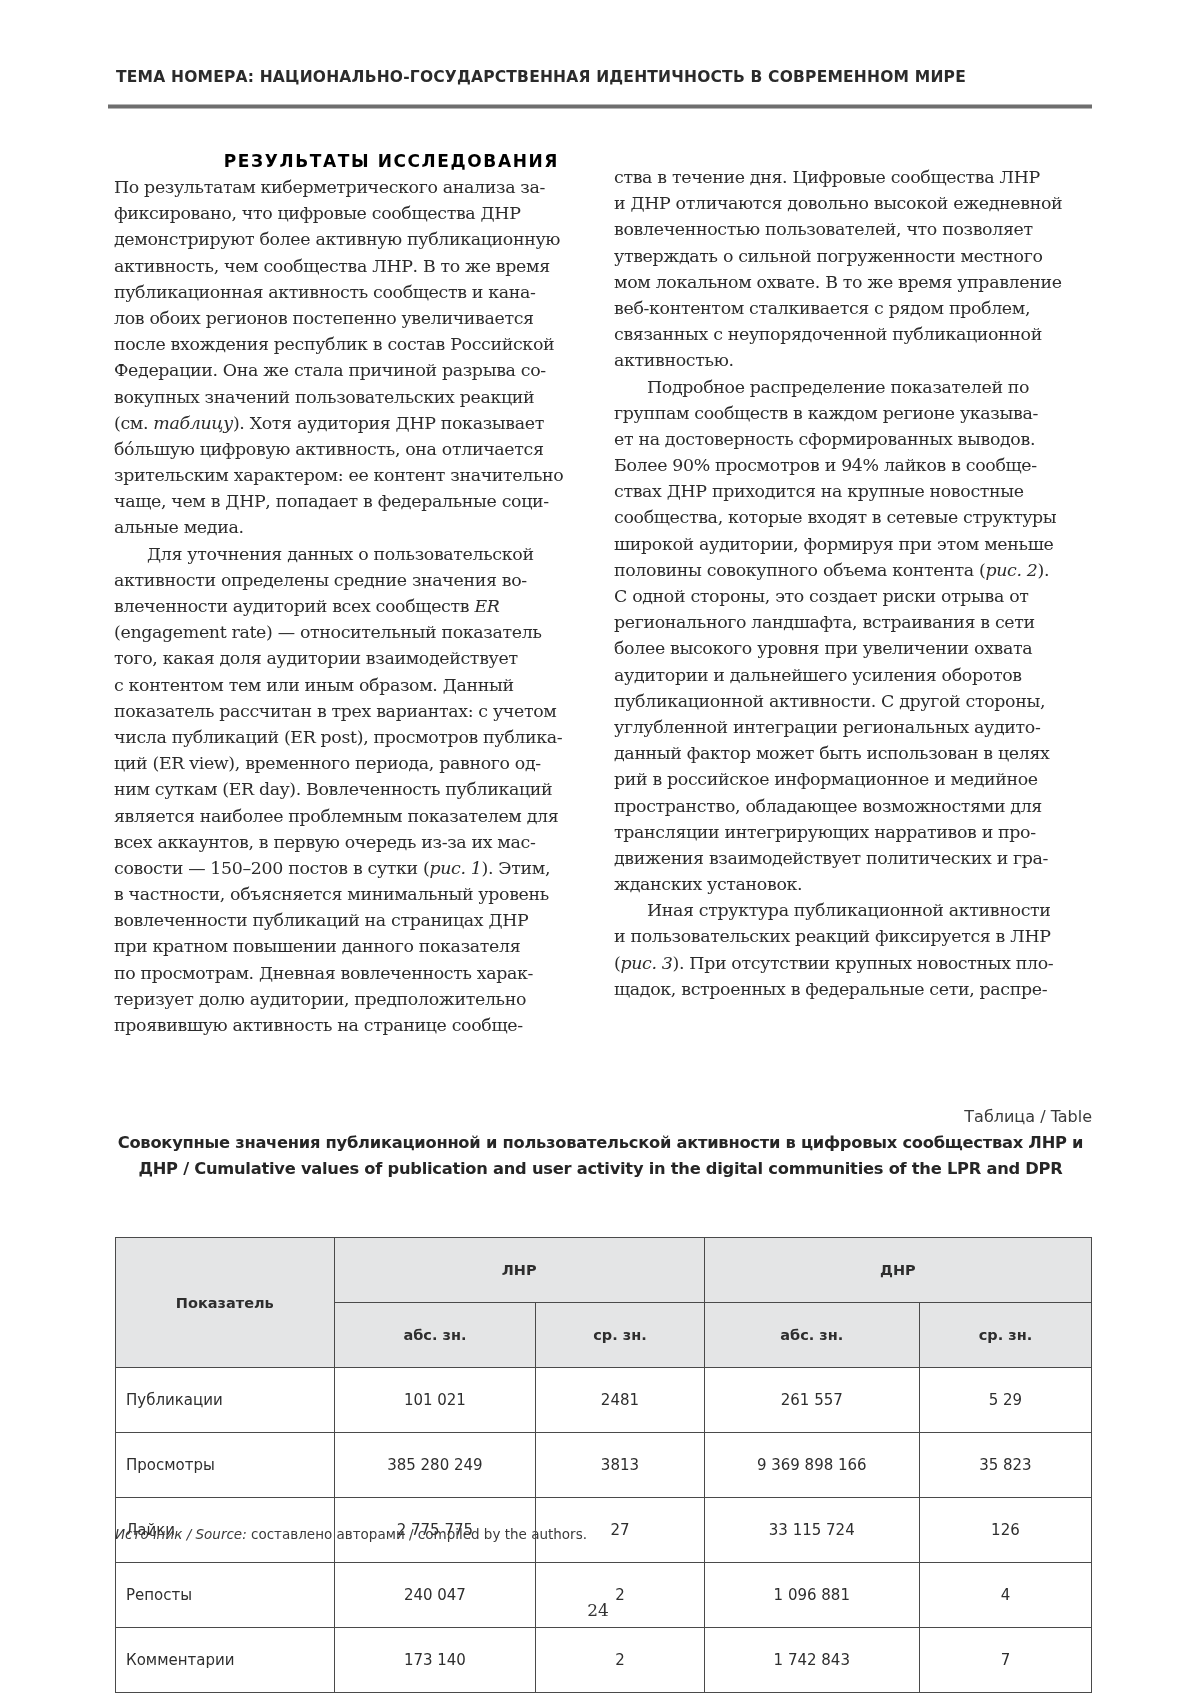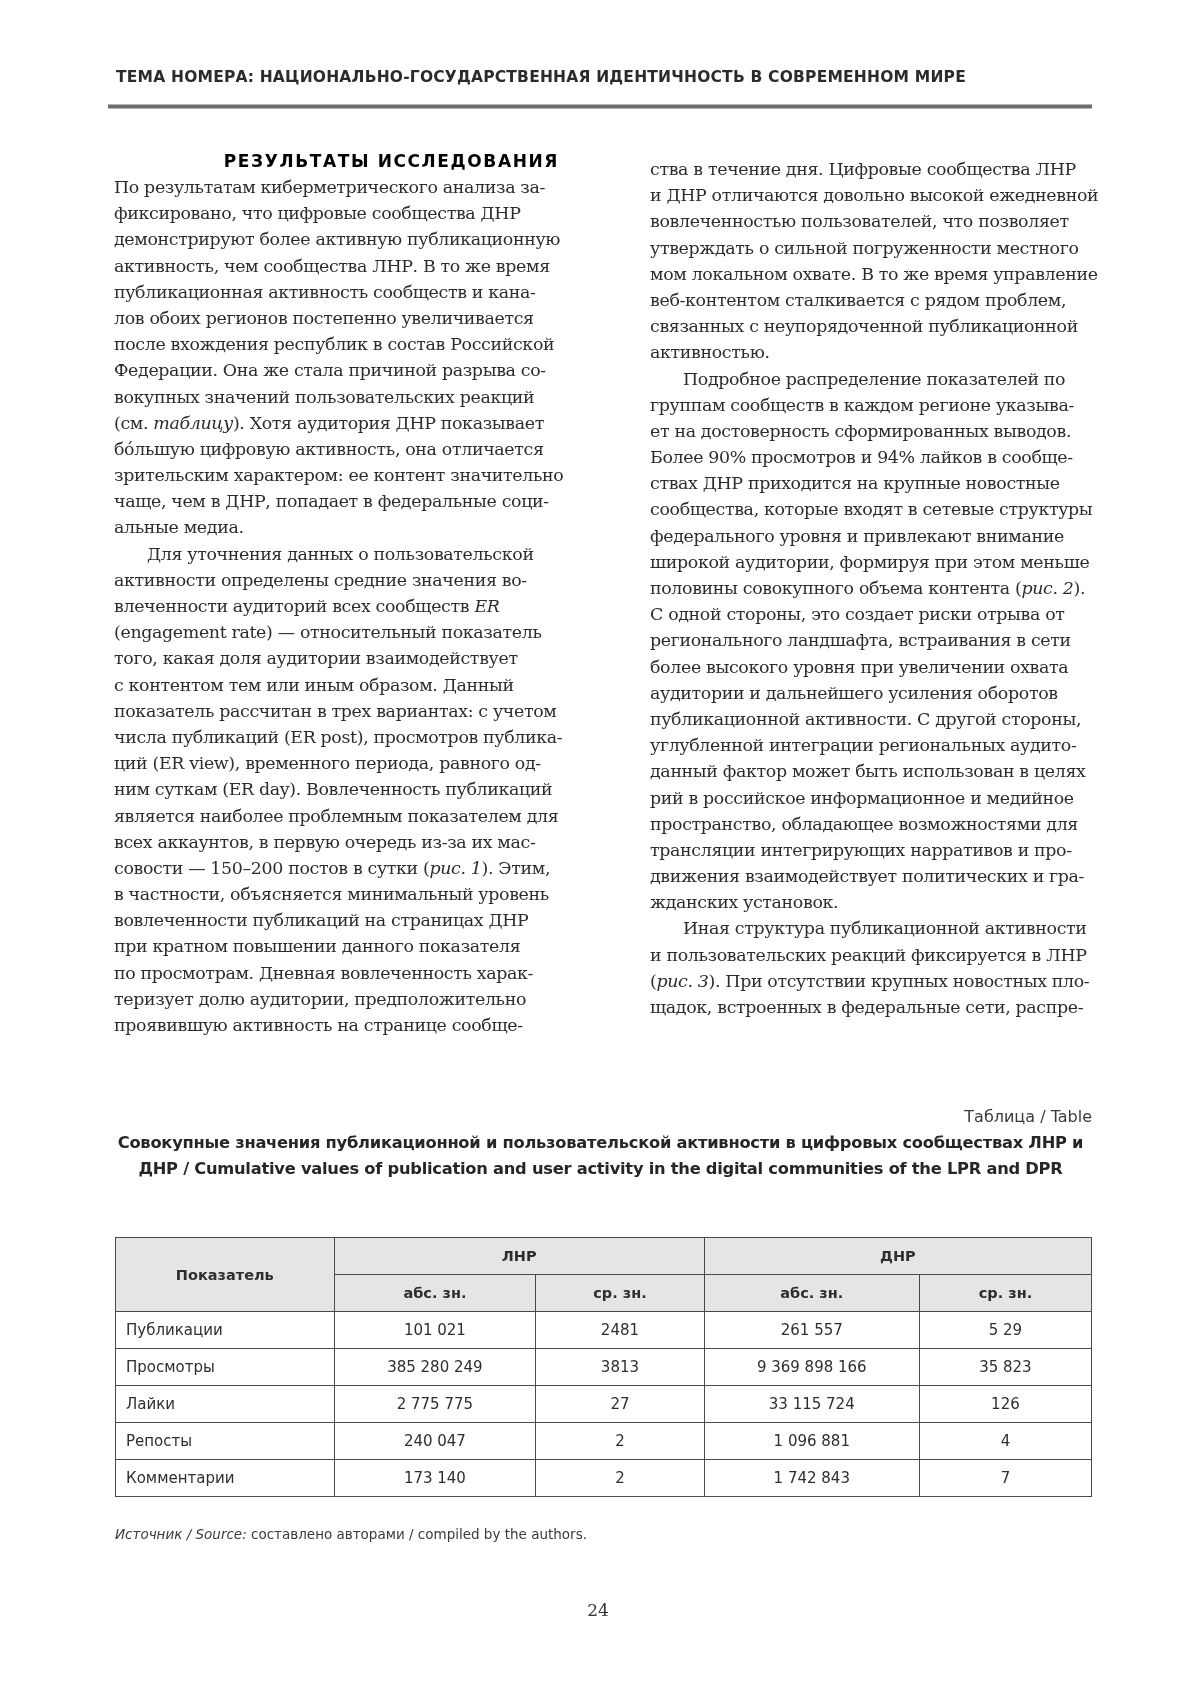--- a/index.html
+++ b/index.html
@@ -12,21 +12,21 @@
     letter-spacing: 0.2px; color: #2b2b2b; white-space: nowrap;
   }
   .head-rule {
     position: absolute; left: 108px; top: 104px; width: 984px; height: 3px;
     background: #6e6e6e; border-top: 1px solid #b5b5b5; border-bottom: 1px solid #b5b5b5;
   }
 
   .col { position: absolute; top: 148px; width: 445px; font-family: "DejaVu Serif", serif;
          font-size: 17.4px; line-height: 26.2px; color: #2c2c2c; }
   .col.left { left: 114px; }
-  .col.right { left: 614px; top: 156px; margin-left: 36px; }
+  .col.right { left: 614px; top: 164px; }
   .section-title {
     font-family: "DejaVu Sans", sans-serif; font-weight: bold; font-size: 17px;
     letter-spacing: 1.6px; text-align: right; height: 26px; line-height: 26px; color: #000000;
     padding-left: 40px;
   }
   .line { white-space: nowrap; height: 26.2px; overflow: visible; letter-spacing: -0.35px; }
   .line.indent { padding-left: 33px; }
   .line em { font-style: italic; }
 
   .table-label {
@@ -35,21 +35,21 @@
   }
   .table-caption {
     position: absolute; left: 108px; top: 1130px; width: 985px; text-align: center;
     font-family: "DejaVu Sans", sans-serif; font-weight: bold; font-size: 16.3px;
     line-height: 26px; color: #262626; letter-spacing: -0.25px;
   }
   table.data {
     position: absolute; left: 115px; top: 1237px; width: 977px;
     border-collapse: collapse; font-family: "DejaVu Sans", sans-serif; font-size: 15px; color: #2e2e2e;
   }
-  table.data th, table.data td { border: 1.5px solid #4a4a4a; height: 36px; padding: 0 10px; }
+  table.data th, table.data td { border: 1.5px solid #4a4a4a; height: 36px; padding: 14px 10px; }
   table.data th { background: #e4e5e6; font-weight: bold; font-size: 14.5px; text-align: center; }
   table.data td { text-align: center; }
   table.data td.label { text-align: left; }
   .col-w0 { width: 207px; } .col-w1 { width: 196px; } .col-w2 { width: 159px; }
   .col-w3 { width: 211px; } .col-w4 { width: 164px; }
 
   .source {
     position: absolute; left: 115px; top: 1526px;
     font-family: "DejaVu Sans", sans-serif; font-size: 13.5px; color: #3a3a3a; text-align: center;
   }
@@ -112,21 +112,20 @@
     <div class="line">мом локальном охвате. В то же время управление</div>
     <div class="line">веб-контентом сталкивается с рядом проблем,</div>
     <div class="line">связанных с неупорядоченной публикационной</div>
     <div class="line">активностью.</div>
     <div class="line indent">Подробное распределение показателей по</div>
     <div class="line">группам сообществ в каждом регионе указыва-</div>
     <div class="line">ет на достоверность сформированных выводов.</div>
     <div class="line">Более 90% просмотров и 94% лайков в сообще-</div>
     <div class="line">ствах ДНР приходится на крупные новостные</div>
     <div class="line">сообщества, которые входят в сетевые структуры</div>
-    <div class="line">федерального уровня и привлекают внимание</div>
     <div class="line">широкой аудитории, формируя при этом меньше</div>
     <div class="line"><span>половины совокупного объема контента (</span><em>рис. 2</em><span>).</span></div>
     <div class="line">С одной стороны, это создает риски отрыва от</div>
     <div class="line">регионального ландшафта, встраивания в сети</div>
     <div class="line">более высокого уровня при увеличении охвата</div>
     <div class="line">аудитории и дальнейшего усиления оборотов</div>
     <div class="line">публикационной активности. С другой стороны,</div>
     <div class="line">углубленной интеграции региональных аудито-</div>
     <div class="line">данный фактор может быть использован в целях</div>
     <div class="line">рий в российское информационное и медийное</div>

